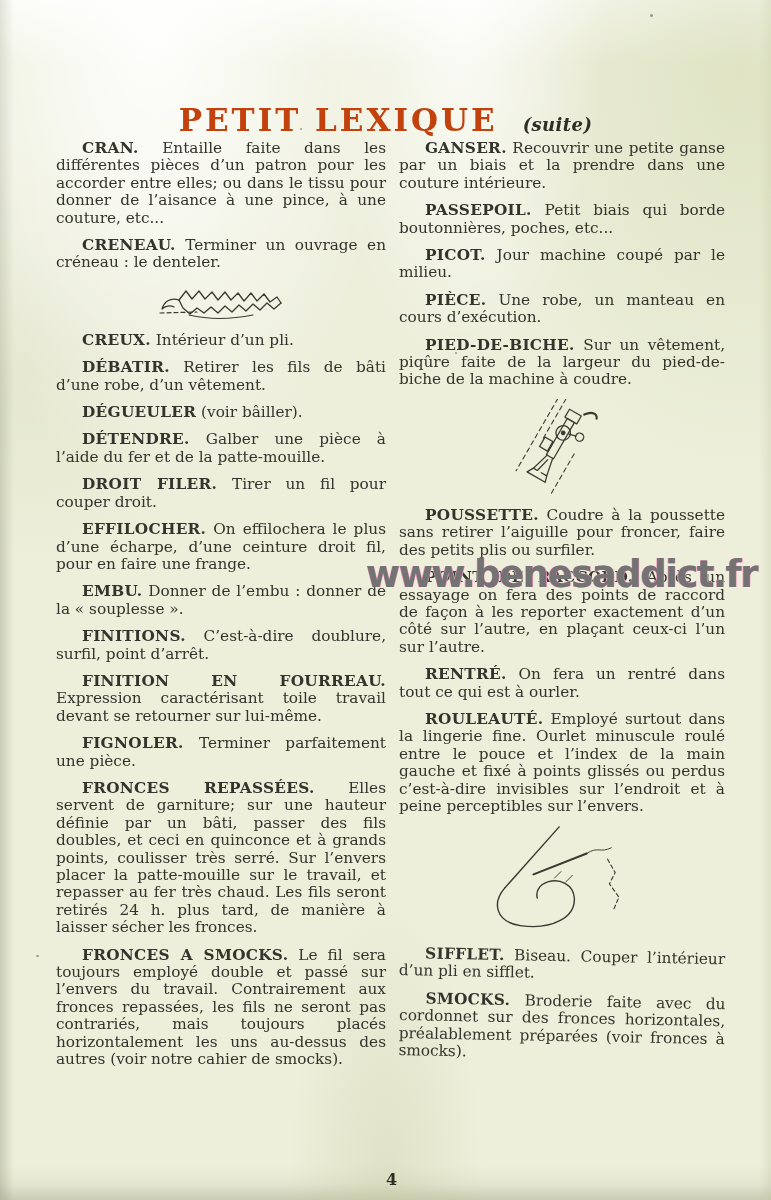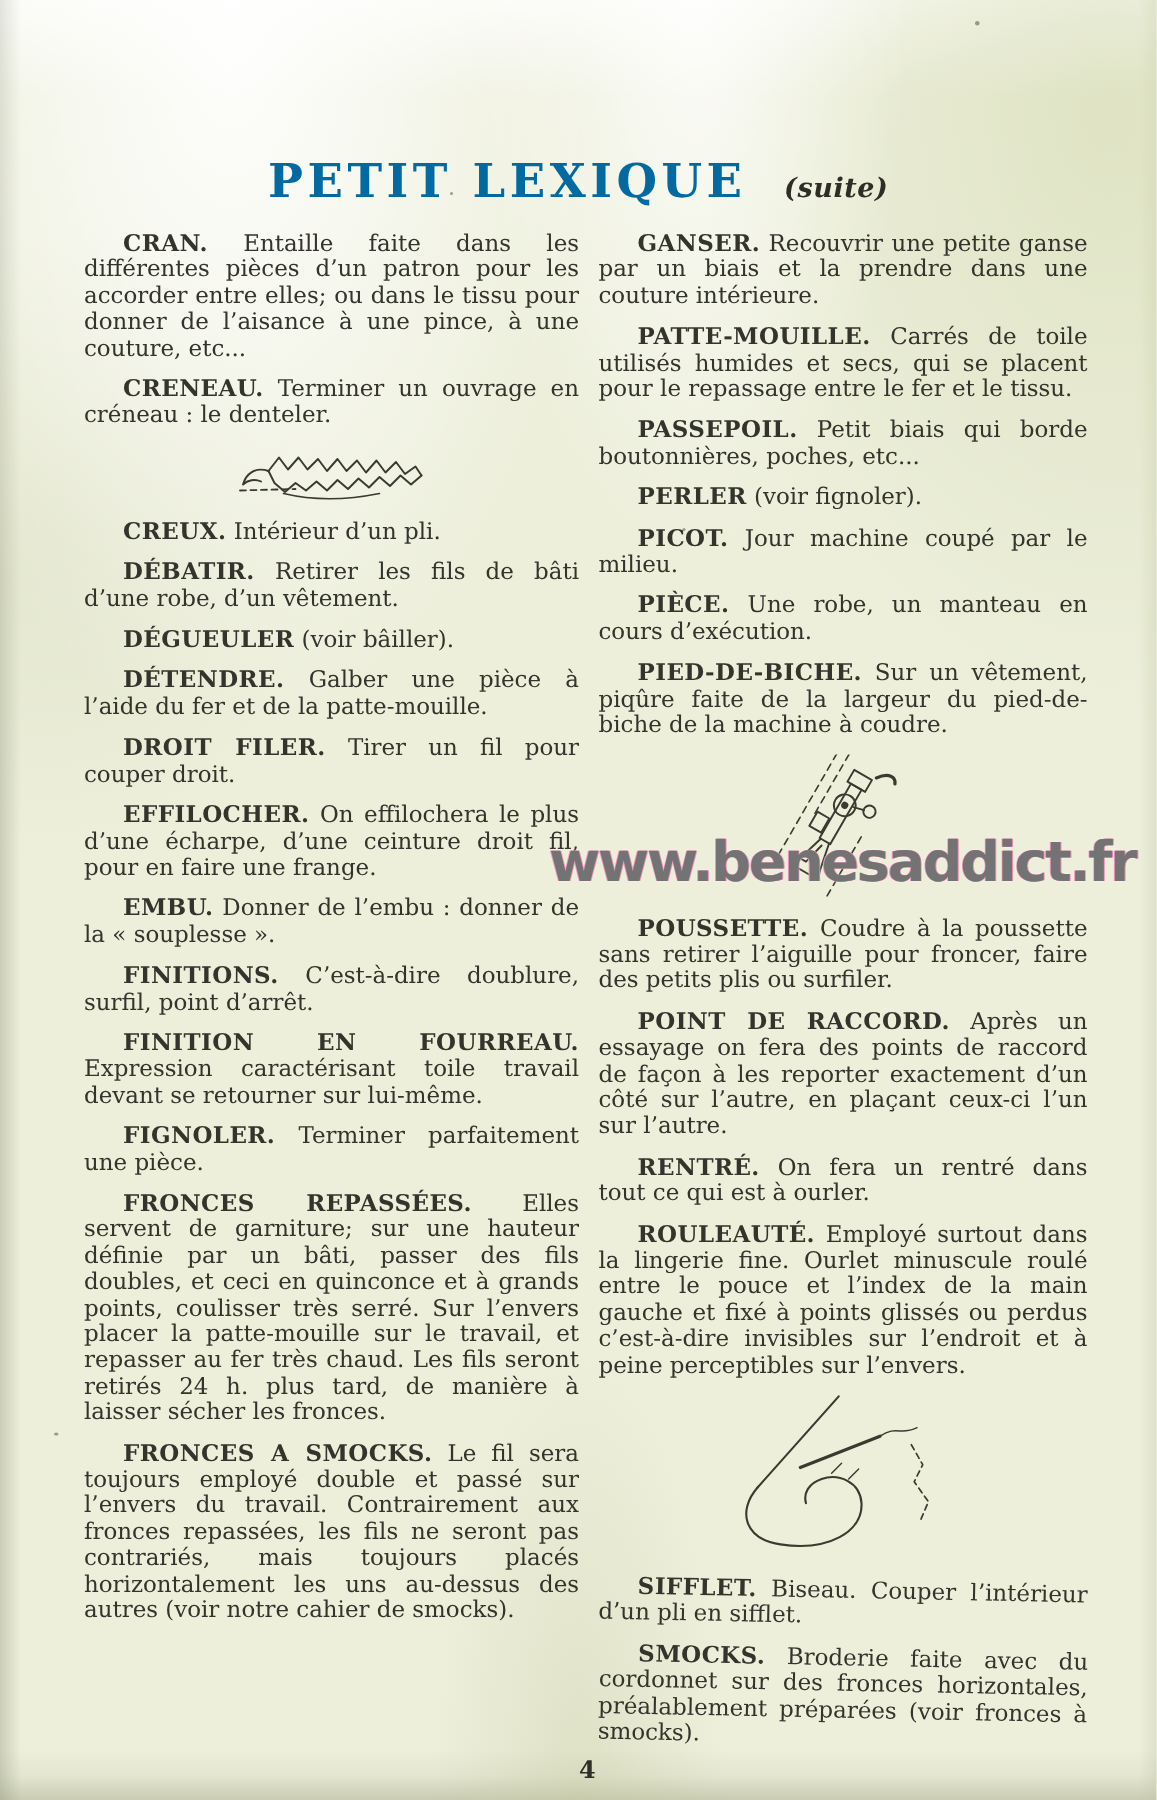--- a/index.html
+++ b/index.html
@@ -22,28 +22,28 @@
       linear-gradient(0deg, rgba(152,156,122,.42) 0, rgba(168,170,138,.14) 16px, rgba(168,170,138,0) 34px),
       linear-gradient(180deg, rgba(255,255,255,.75) 0, rgba(255,255,255,0) 64px),
       #edefdb;
   }
   .speck{position:absolute;border-radius:50%;background:rgba(84,84,64,.55);z-index:1;}
   .title{
     position:absolute;top:80px;left:0;width:100%;
     text-align:center;z-index:2;white-space:nowrap;
   }
   .title-main{
-    font-size:31px;font-weight:700;letter-spacing:3px;color:#0369a1;
+    font-size:31px;font-weight:700;letter-spacing:3px;color:#c2410c;
   }
   .title-suffix{
     font-size:18px;font-style:italic;font-weight:600;letter-spacing:.4px;
     margin-left:25px;color:#2e2d26;
   }
   .col{
-    position:absolute;top:154px;z-index:2;
+    position:absolute;top:140px;z-index:2;
     font-size:15.3px;line-height:17.4px;
   }
   .col-left{left:56px;width:330px;}
   .col-right{left:399px;width:326px;}
   .entry{margin:0 0 10px;text-align:justify;text-indent:26px;}
   .term{font-weight:700;letter-spacing:.3px;}
   .figure{text-align:center;margin:2px 0 8px;text-indent:0;line-height:0;}
   .figure svg{display:inline-block;}
   .ink{stroke:#3b3a31;fill:none;stroke-linecap:round;stroke-linejoin:round;}
   .tilted{transform:rotate(1.1deg);transform-origin:left center;}
@@ -92,23 +92,21 @@
   <p class="entry"><b class="term">EMBU.</b> <span>Donner de l’embu : donner de la « souplesse ».</span></p>
   <p class="entry"><b class="term">FINITIONS.</b> <span>C’est-à-dire doublure, surfil, point d’arrêt.</span></p>
   <p class="entry"><b class="term">FINITION EN FOURREAU.</b> <span>Expression caractérisant toile travail devant se retourner sur lui-même.</span></p>
   <p class="entry"><b class="term">FIGNOLER.</b> <span>Terminer parfaitement une pièce.</span></p>
   <p class="entry"><b class="term">FRONCES REPASSÉES.</b> <span>Elles servent de garniture; sur une hauteur définie par un bâti, passer des fils doubles, et ceci en quinconce et à grands points, coulisser très serré. Sur l’envers placer la patte-mouille sur le travail, et repasser au fer très chaud. Les fils seront retirés 24 h. plus tard, de manière à laisser sécher les fronces.</span></p>
   <p class="entry"><b class="term">FRONCES A SMOCKS.</b> <span>Le fil sera toujours employé double et passé sur l’envers du travail. Contrairement aux fronces repassées, les fils ne seront pas contrariés, mais toujours placés horizontalement les uns au-dessus des autres (voir notre cahier de smocks).</span></p>
 </div>
 
 <div class="col col-right">
   <p class="entry"><b class="term">GANSER.</b> <span>Recouvrir une petite ganse par un biais et la prendre dans une couture intérieure.</span></p>
-  <p class="entry"><b class="term">PATTE-MOUILLE.</b> <span>Carrés de toile utilisés humides et secs, qui se placent pour le repassage entre le fer et le tissu.</span></p>
   <p class="entry"><b class="term">PASSEPOIL.</b> <span>Petit biais qui borde boutonnières, poches, etc...</span></p>
-  <p class="entry"><b class="term">PERLER</b> <span>(voir fignoler).</span></p>
   <p class="entry"><b class="term">PICOT.</b> <span>Jour machine coupé par le milieu.</span></p>
   <p class="entry"><b class="term">PIÈCE.</b> <span>Une robe, un manteau en cours d’exécution.</span></p>
   <p class="entry"><b class="term">PIED-DE-BICHE.</b> <span>Sur un vêtement, piqûre faite de la largeur du pied-de-biche de la machine à coudre.</span></p>
 
   <div class="figure">
     <svg width="120" height="100" viewBox="0 0 120 110">
       <g transform="rotate(30 58 55)">
         <line class="ink" stroke-width="1.2" stroke-dasharray="5 4" x1="28" y1="8" x2="28" y2="100"></line>
         <line class="ink" stroke-width="1.2" stroke-dasharray="5 4" x1="36" y1="4" x2="36" y2="58"></line>
         <line class="ink" stroke-width="1.2" stroke-dasharray="5 4" x1="74" y1="52" x2="74" y2="106"></line>

